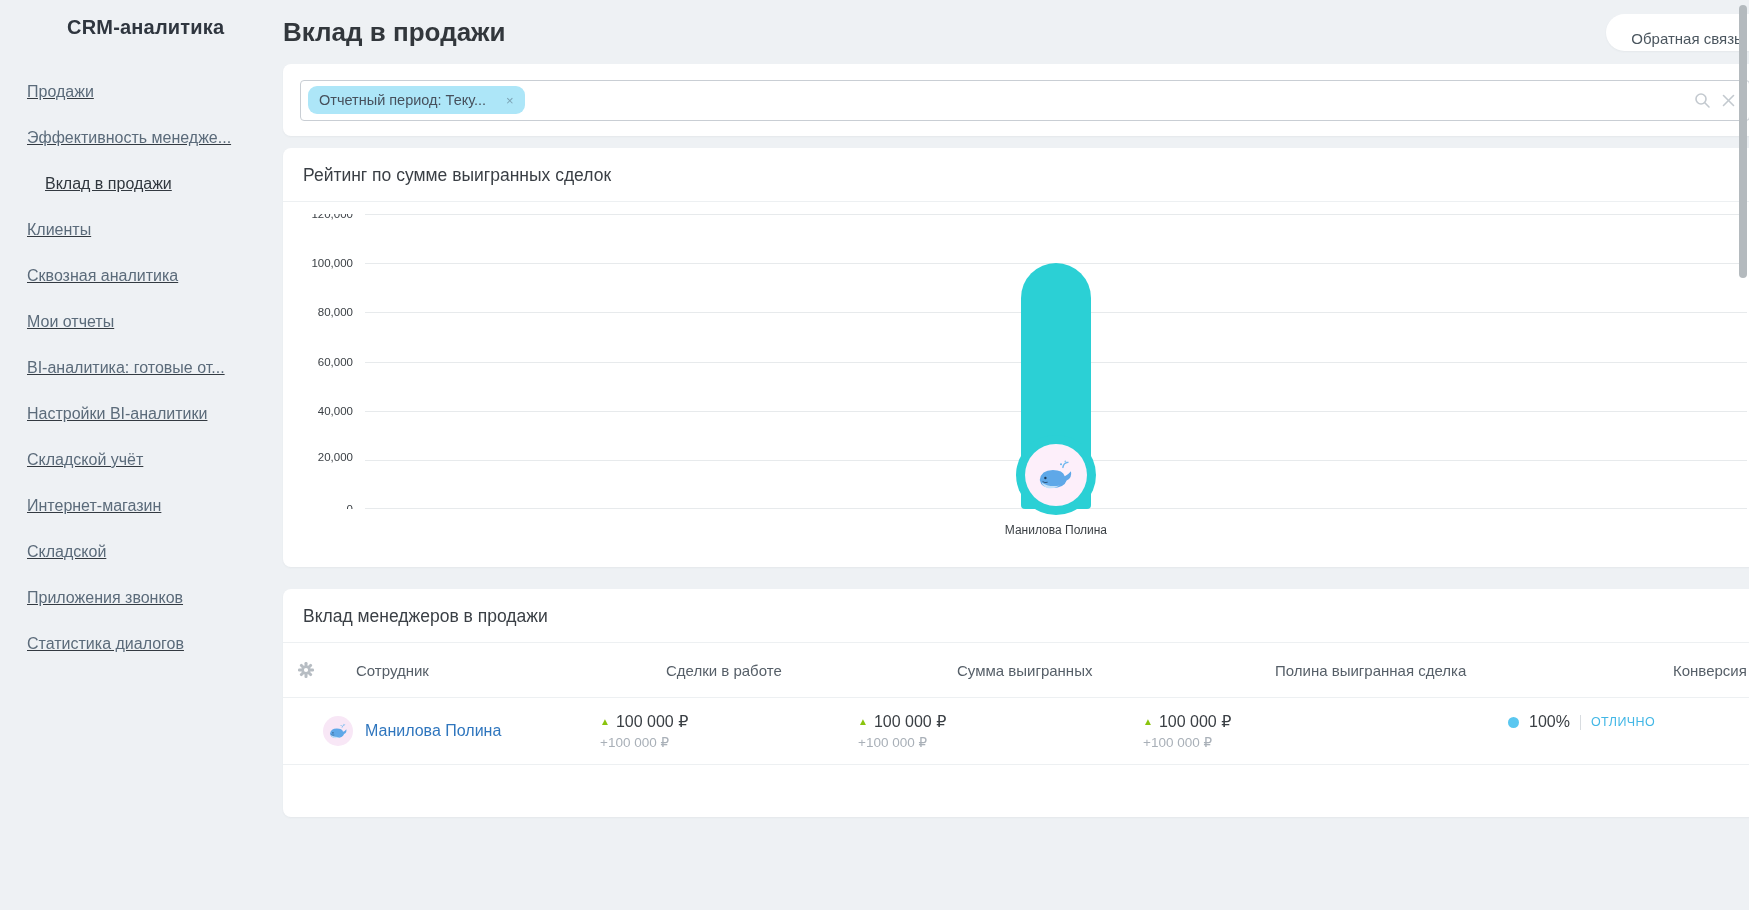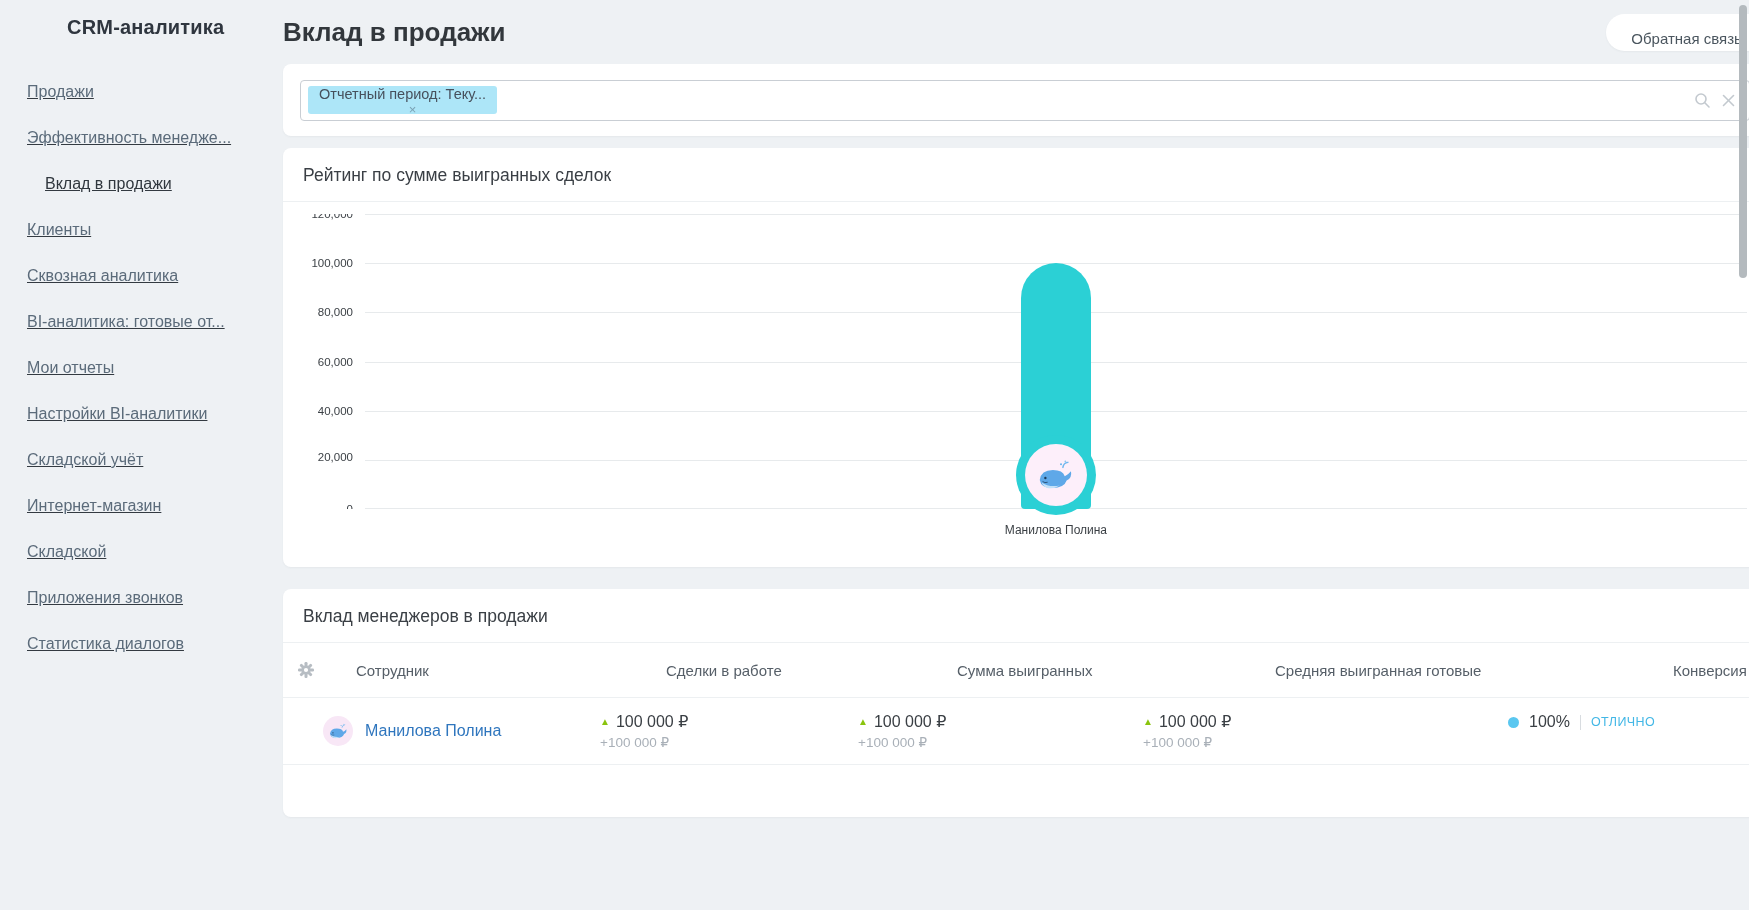--- a/index.html
+++ b/index.html
@@ -28,22 +28,22 @@
   .page-title{font-size:26px;font-weight:bold;color:#32373c;}
   .feedback-btn{background:#fff;border:none;border-radius:19px;height:37px;padding:16px 25px;
     font-size:15px;color:#4b565f;font-family:inherit;cursor:pointer;box-shadow:0 1px 2px rgba(60,70,80,.05);}
 
   .card{background:#fff;border-radius:8px;box-shadow:0 1px 2px rgba(60,70,80,.05);}
 
   
   .filter-card{height:72px;display:flex;align-items:center;padding:0 17px;}
   .filter-input{flex:1;height:41px;border:1px solid #c9ced4;border-radius:4px;background:#fff;
     display:flex;align-items:center;padding:0 14px 0 7px;cursor:text;}
-  .filter-tag{background:var(--tag-bg);border-radius:3px;height:28px;display:flex;align-items:center;
-    padding:0 11px;font-size:14.5px;color:#46505c;cursor:pointer;flex-direction:column;}
+  .filter-tag{background:var(--tag-bg);border-radius:9px;height:28px;display:flex;align-items:center;
+    padding:0 11px;font-size:14.5px;color:#46505c;cursor:pointer;}
   .filter-tag .tag-x{margin-left:20px;color:#7ba2b4;font-size:13px;cursor:pointer;}
   .filter-spacer{flex:1;}
   .filter-icons{display:flex;align-items:center;gap:11px;}
   .filter-icons svg{display:block;cursor:pointer;}
 
   
   .chart-card{margin-top:12px;padding-bottom:30px;}
   .card-title-row{padding:17px 20px 15px;border-bottom:1px solid #edf0f2;}
   .card-title{font-size:17.5px;color:#3a3f45;font-weight:500;}
   .chart-body{display:flex;padding:12px 20px 0 20px;}
@@ -104,22 +104,22 @@
 <div class="app">
 
   <aside class="sidebar">
     <div class="sidebar-title">CRM-аналитика</div>
     <nav class="sidebar-menu">
       <div class="side-item">Продажи</div>
       <div class="side-item">Эффективность менедже...</div>
       <div class="side-item indent active">Вклад в продажи</div>
       <div class="side-item">Клиенты</div>
       <div class="side-item">Сквозная аналитика</div>
+      <div class="side-item">Мои отчеты</div>
       <div class="side-item">BI-аналитика: готовые от...</div>
-      <div class="side-item">Мои отчеты</div>
       <div class="side-item">Настройки BI-аналитики</div>
       <div class="side-item">Складской учёт</div>
       <div class="side-item">Интернет-магазин</div>
       <div class="side-item">Складской</div>
       <div class="side-item">Приложения звонков</div>
       <div class="side-item">Статистика диалогов</div>
     </nav>
   </aside>
 
   <main class="main">
@@ -199,21 +199,21 @@
               <rect x="6.5" y="0" width="3" height="16" rx="1.2" transform="rotate(45 8 8)"></rect>
               <rect x="6.5" y="0" width="3" height="16" rx="1.2" transform="rotate(-45 8 8)"></rect>
               <circle cx="8" cy="8" r="4.6"></circle>
             </g>
             <circle cx="8" cy="8" r="2.1" fill="#ffffff"></circle>
           </svg>
         </div>
         <div class="th">Сотрудник</div>
         <div class="th">Сделки в работе</div>
         <div class="th">Сумма выигранных</div>
-        <div class="th">Средняя выигранная готовые</div>
+        <div class="th">Полина выигранная сделка</div>
         <div class="th">Конверсия</div>
       </div>
 
       <div class="tbl-grid tbl-row">
         <div></div>
         <div class="emp-cell">
           <span class="emp-avatar">
             <svg width="21" height="17">
                 <use href="#whale"></use>
               </svg>

